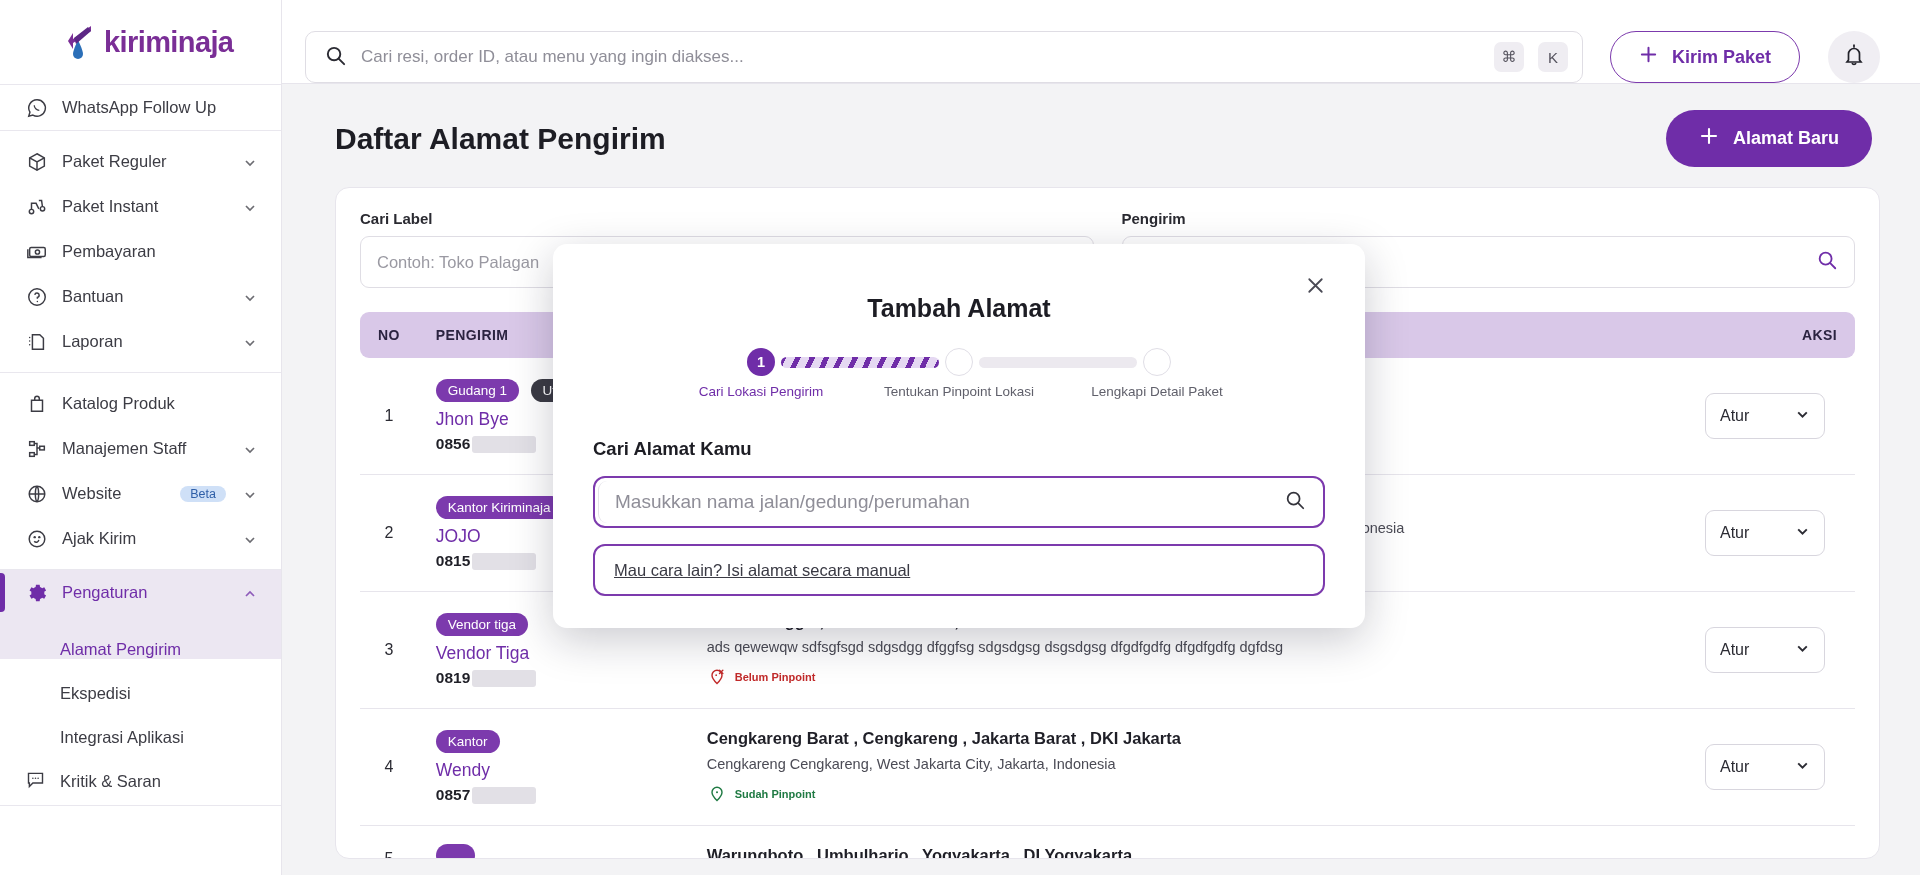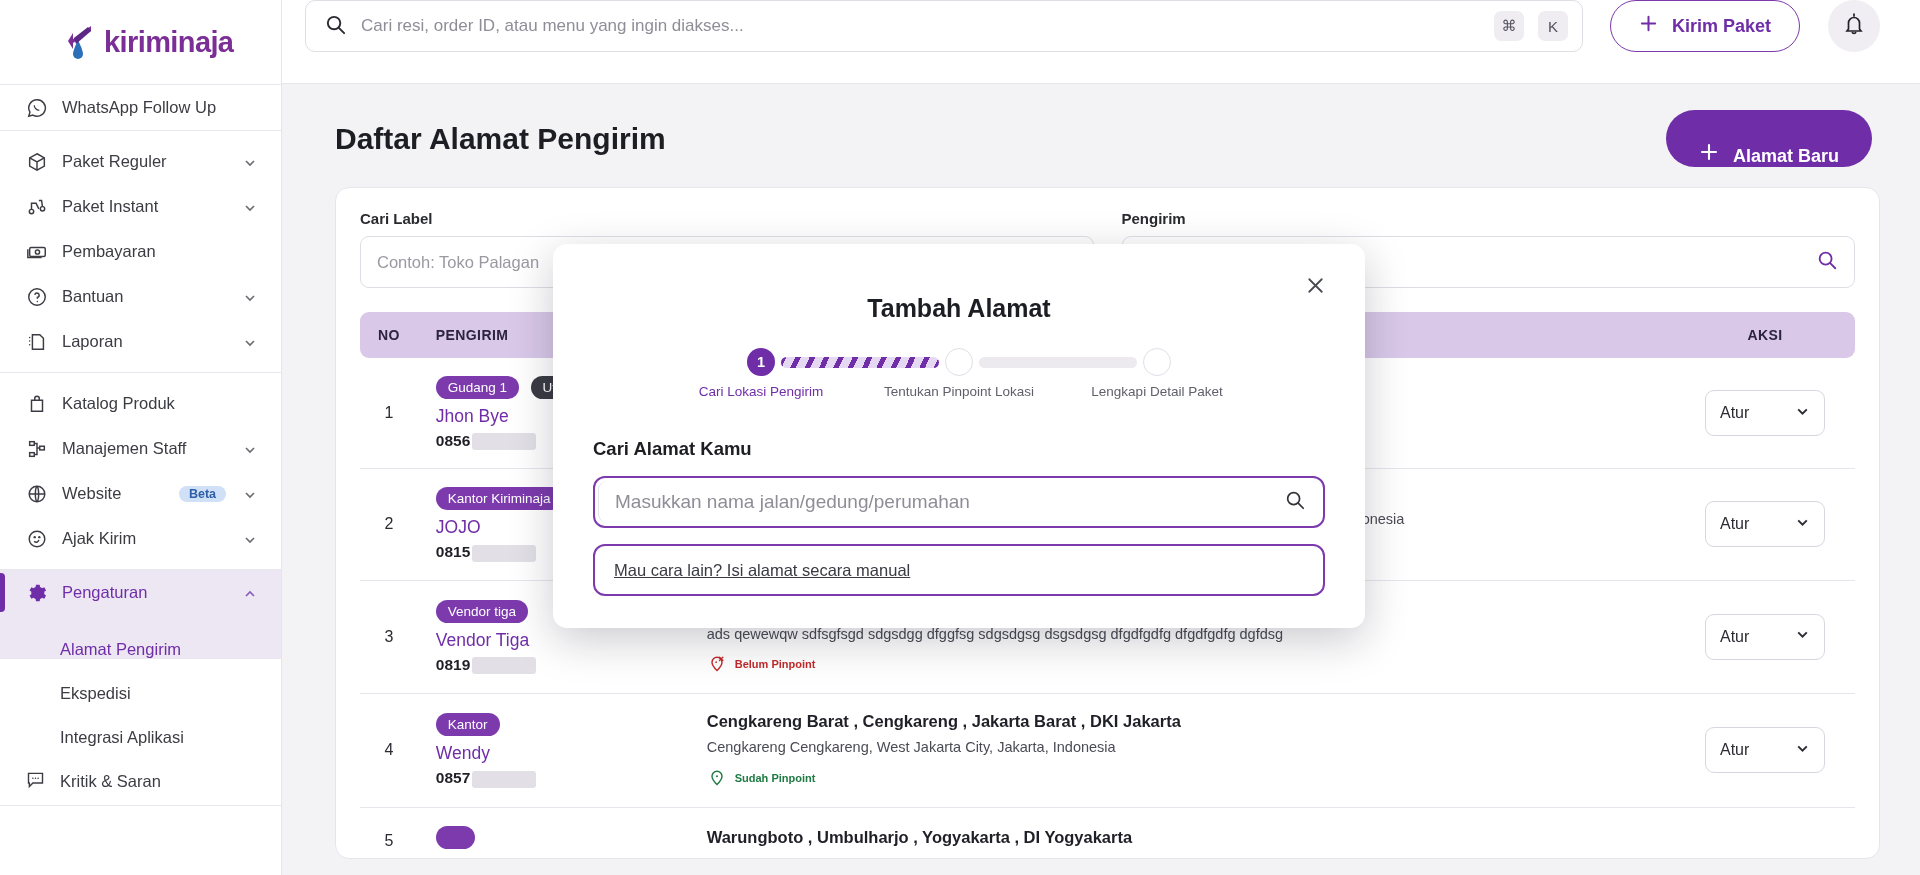--- a/index.html
+++ b/index.html
@@ -34,21 +34,21 @@
     display: flex; align-items: center;
     height: 45px; padding: 0 24px 0 25px;
     gap: 13px; cursor: pointer; position: relative;
     font-size: 16.5px; color: #3c3c44;
   }
   .side-item .ico { width: 24px; height: 24px; flex: none; display:flex; align-items:center; justify-content:center;}
   .side-item .lbl { flex: 1; white-space: nowrap; }
   .chev { width: 14px; height: 14px; flex: none; opacity: .75; }
   .beta-badge {
     background: #cfe0f7; color: #2f5fa8; font-size: 12.5px;
-    font-weight: bold; border-radius: 11px; padding: 1px 10px;
+    font-weight: normal; border-radius: 11px; padding: 1px 10px;
     margin-right: 4px;
   }
   .side-item.active {
     background: #ece7f2; color: #6f2da8; font-weight: normal;
   }
   .side-item.active::before {
     content: ""; position: absolute; left: 0; top: 3px; bottom: 3px;
     width: 5px; border-radius: 0 4px 4px 0; background: #6f2da8;
   }
   .side-sub {
@@ -56,21 +56,21 @@
     padding-left: 60px; font-size: 16.5px; color: #3c3c44; cursor: pointer;
     position: relative;
   }
   .side-sub.active { color: #6f2da8; background: #ece7f2; }
   .side-sub .ico { position: absolute; left: 25px; width: 22px; height: 22px; }
 
   
   .header {
     position: absolute; left: 282px; top: 0; right: 0; height: 84px;
     background: #fff; border-bottom: 1px solid #e7e5ec;
-    display: flex; align-items: flex-start; padding: 0 40px 0 23px;
+    display: flex; align-items: flex-end; padding: 0 40px 0 23px;
   }
   .searchbar {
     width: 1292px; height: 52px; border: 1px solid #dfdde4;
     border-radius: 10px; display: flex; align-items: center;
     padding: 0 14px 0 18px; gap: 14px; background: #fff;
   }
   .searchbar input {
     flex: 1; border: none; outline: none; font-size: 17px;
     color: #2f2f36; font-family: inherit; background: transparent;
   }
@@ -99,21 +99,21 @@
     background: #f3f3f5; overflow: hidden;
   }
   .page-head {
     display: flex; align-items: center; justify-content: space-between;
     padding: 26px 48px 20px 53px;
   }
   .page-title { font-size: 30px; font-weight: bold; color: #1d1d24; }
   .btn-new {
     height: 57px; padding: 0 33px; border-radius: 30px;
     background: #6f2da8; color: #fff; font-size: 18px; font-weight: bold;
-    display: flex; align-items: flex-end; gap: 14px; border: none;
+    display: flex; align-items: center; gap: 14px; border: none;
     cursor: pointer; font-family: inherit;
   }
 
   .card {
     margin: 0 40px 0 53px; background: #fff; border: 1px solid #e7e5ec;
     border-radius: 14px; padding: 22px 24px 0 24px; height: 672px;
     overflow: hidden;
   }
   .filters { display: flex; gap: 28px; }
   .filter { flex: 1; }
@@ -130,21 +130,21 @@
     color: #2f2f36; background: transparent; font-family: inherit;
   }
   .filter-input input::placeholder { color: #9a99a2; }
 
   table.addr { width: 100%; border-collapse: collapse; margin-top: 24px; }
   table.addr thead th {
     background: #d9c8e8; color: #2b2340; font-size: 14px; font-weight: bold;
     letter-spacing: .4px; text-align: left; padding: 14px 18px; height: 46px;
   }
   table.addr thead th:first-child { border-radius: 9px 0 0 9px; width: 52px; text-align: left;}
-  table.addr thead th:last-child { border-radius: 0 9px 9px 0; text-align: center; width: 180px;}
+  table.addr thead th:last-child { border-radius: 0 9px 9px 0; text-align: right; width: 180px;}
   table.addr tbody td {
     border-bottom: 1px solid #e7e5ec; padding: 18px 18px; vertical-align: middle;
   }
   td.no { text-align: center; font-size: 16px; color: #2b2b33; width: 52px; }
   .badge {
     display: inline-block; background: #7c3aad; color: #fff;
     font-size: 13.5px; border-radius: 13px; padding: 4px 12px;
     margin-bottom: 7px; margin-right: 7px;
   }
   .badge.dark { background: #3b3b44; }
@@ -160,21 +160,21 @@
     border-radius: 3px; vertical-align: middle; margin-left: 2px;
   }
   .addr-title { font-size: 16.5px; font-weight: bold; color: #1f1f27; margin-bottom: 7px; }
   .addr-detail { font-size: 14.5px; color: #4b4b55; margin-bottom: 9px; line-height: 1.35; }
   .pinpoint { display: flex; align-items: center; gap: 8px; font-size: 11px; font-weight: bold; }
   .pinpoint.no { color: #c22a2a; }
   .pinpoint.yes { color: #1f7a43; }
   .atur {
     width: 120px; height: 46px; border: 1px solid #d8d6de; border-radius: 9px;
     display: flex; align-items: center; justify-content: space-between;
-    padding: 12px 14px; margin: 0 auto; font-size: 16px; color: #2b2b33;
+    padding: 12px 14px; margin: 17px auto; font-size: 16px; color: #2b2b33;
     background: #fff; cursor: pointer;
   }
 
   
   .overlay {
     position: absolute; inset: 0; background: rgba(30,28,38,.18);
   }
   .modal {
     position: absolute; left: 553px; top: 244px;
     width: 812px; height: 384px; background: #fff;

